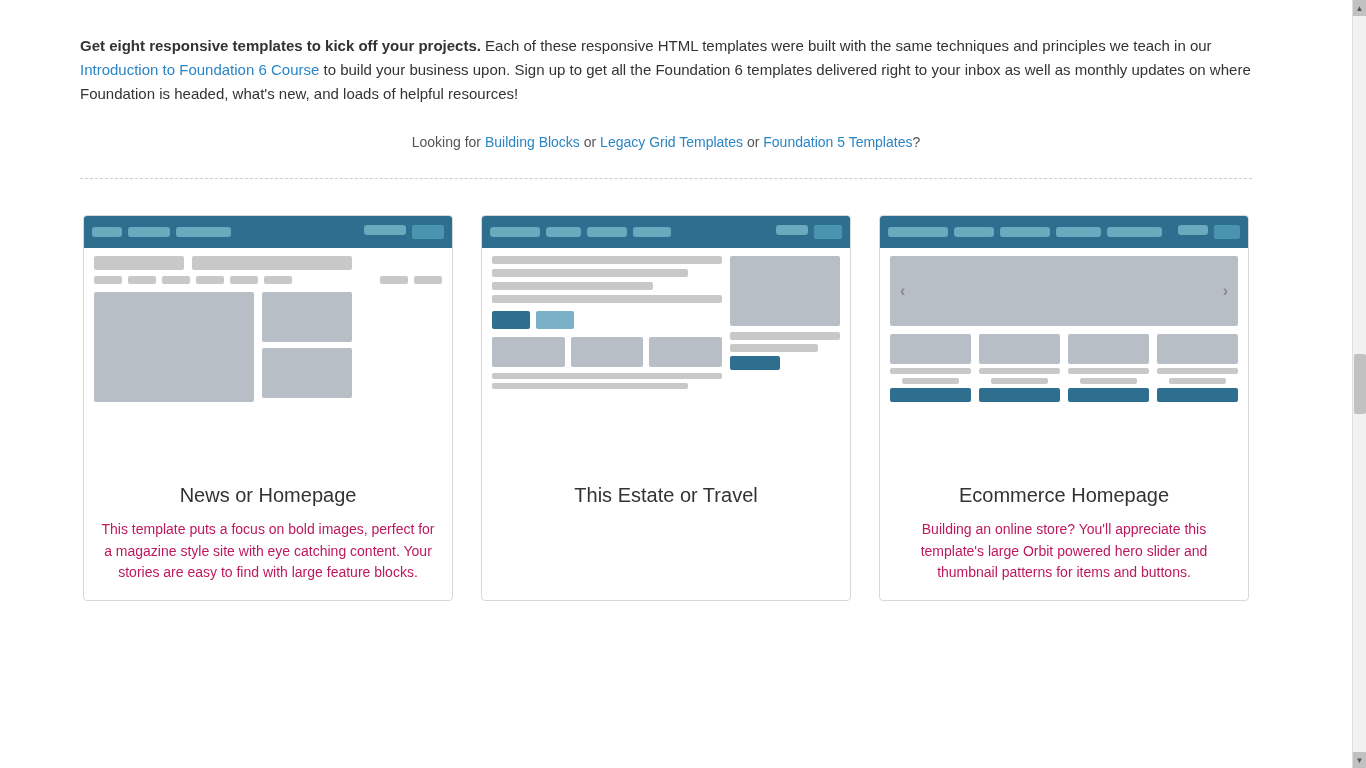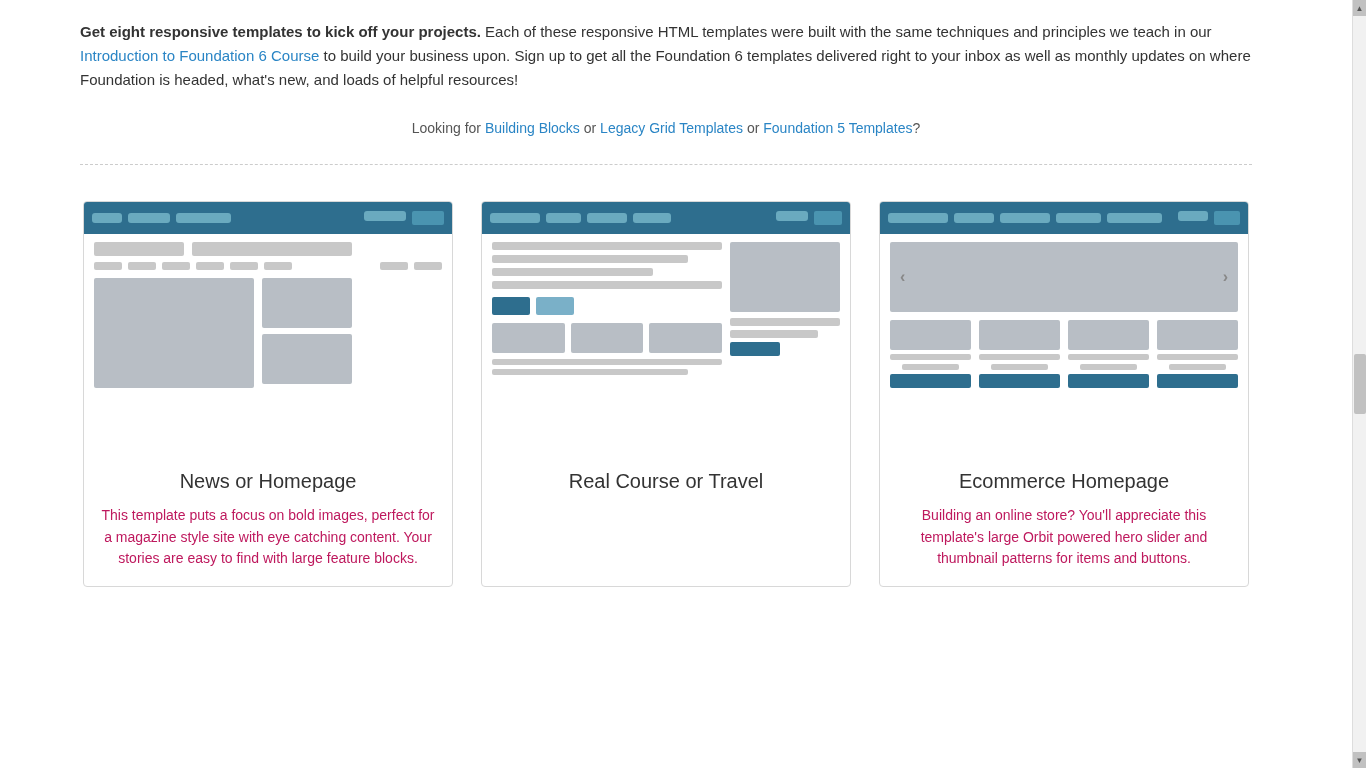--- a/index.html
+++ b/index.html
@@ -46,20 +46,21 @@
       height: 60px;
       background: #c1c1c1;
       border-radius: 2px;
       margin: auto;
     }
 
     
     .content-area {
       padding: 20px 100px 40px 80px;
       margin-right: 14px;
+      margin-top: 14px;
     }
 
     
     .intro-text {
       text-align: left;
       font-size: 15px;
       line-height: 1.6;
       color: #333;
       margin-bottom: 28px;
     }
@@ -492,21 +493,21 @@
             </div>
             <div class="re-right">
               <div class="re-img"></div>
               <div class="re-small-text" style="width:100%;"></div>
               <div class="re-small-text" style="width:80%;"></div>
               <div class="re-small-btn"></div>
             </div>
           </div>
         </div>
         <div class="card-content">
-          <h3 class="card-title">Real Course or Travel</h3>
+          <h3 class="card-title">This Estate or Travel</h3>
         </div>
       </div>
 
       <div class="card">
         <div class="card-preview mockup-ecom">
           <div class="ec-header">
             <div class="ec-pill" style="width:60px;"></div>
             <div class="ec-pill" style="width:40px;"></div>
             <div class="ec-pill" style="width:50px;"></div>
             <div class="ec-pill" style="width:45px;"></div>

